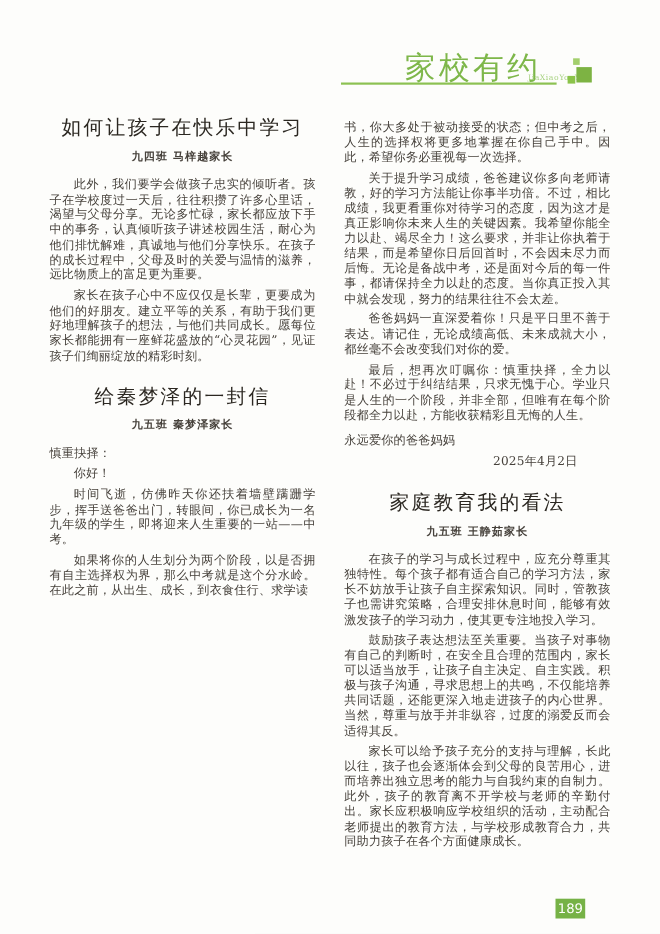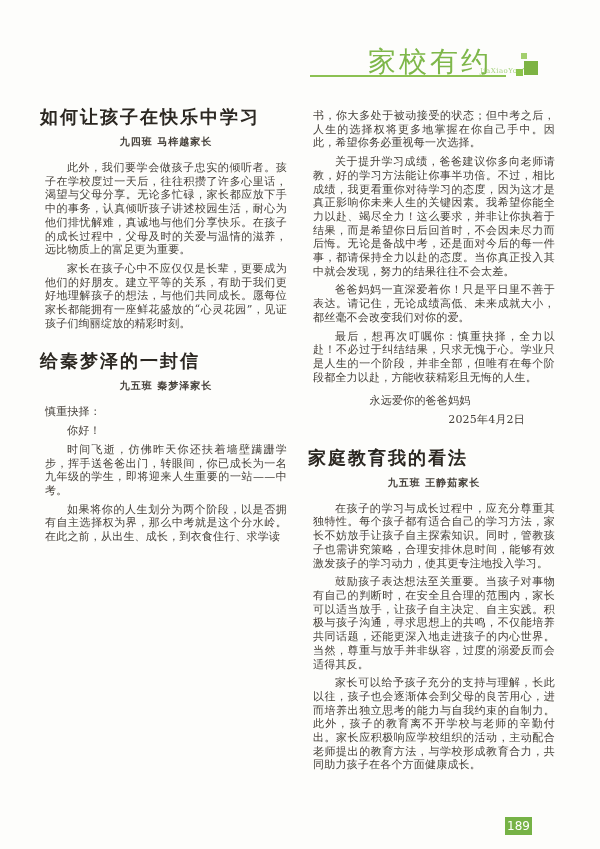--- a/index.html
+++ b/index.html
@@ -23,35 +23,35 @@
   .blk1 { left:15px; top:5px;  width:6px;  height:6px;  background:#a3cf6d; }
   .blk2 { left:18px; top:13px; width:14px; height:14px; background:#7db343; }
   .blk3 { left:10px; top:21px; width:7px;  height:7px;  background:#8bc34a; }
 
   
   .col { position:absolute; width:252px; }
   .col-left  { left:40px;  top:106px; }
   .col-right { left:308px; top:104px; }
 
   .article-title {
-    margin:0; font-size:18px; font-weight:700; text-align:left;
+    margin:0; font-size:18px; font-weight:400; text-align:center;
     letter-spacing:2px; color:#2b2721; line-height:22px;
   }
   .article-title.mt { margin-top:20px; }
   .article-author {
     margin:7px 0 12px; font-size:10px; text-align:center;
     letter-spacing:1px; color:#46413b;font-weight:bold;
   }
   .para {
     margin:5px; font-size:11px; line-height:13.7px;
     text-align:justify; text-indent:2em; letter-spacing:0.2px;
   }
   .no-indent { text-indent:0; }
   .salutation { text-indent:0; }
-  .signoff { text-align:center; text-indent:0; padding-right:28px; margin-top:10px; }
+  .signoff { text-align:left; text-indent:0; padding-right:28px; margin-top:10px; }
   .date    { text-align:right; text-indent:0; padding-right:30px; margin-top:2px; }
 
   
   .page-number {
     position:absolute; left:505px; top:817px; width:27px; height:18px;
     background:#76b246; color:#ffffff; font-size:12px; line-height:18px;
     text-align:center; font-family:"DejaVu Sans", "Liberation Sans", sans-serif;
   }
 </style>
 </head>

